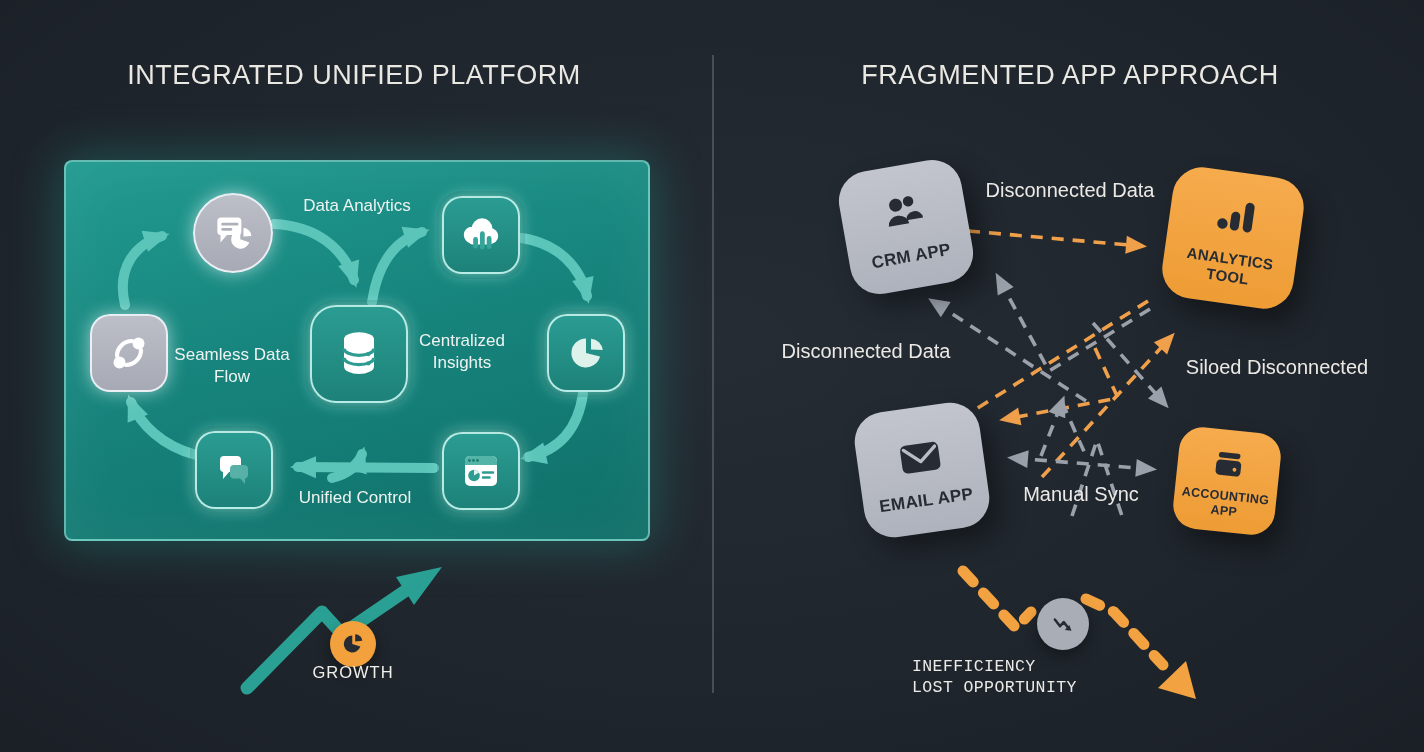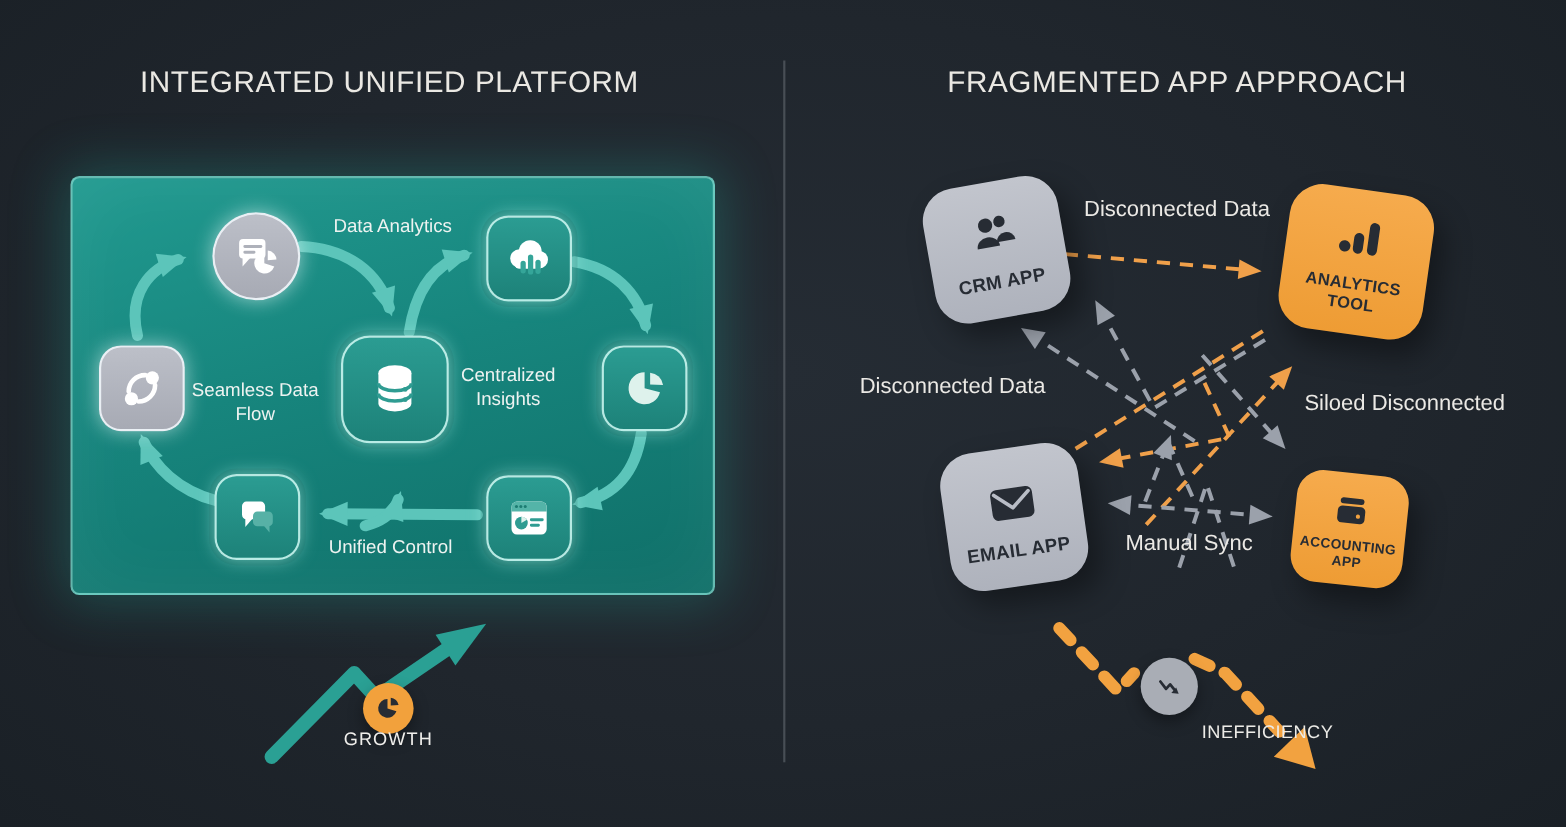--- a/index.html
+++ b/index.html
@@ -40,22 +40,22 @@
   .app-tile{position:absolute;display:flex;flex-direction:column;align-items:center;justify-content:center;
     gap:7px;border-radius:30px;box-shadow:10px 14px 26px rgba(0,0,0,.38);}
   .app-tile.gray{background:linear-gradient(180deg,#c2c5cd,#aeb2bc);}
   .app-tile.orange{background:linear-gradient(180deg,#f6ab4d,#ee9c34);}
   .app-name{color:#272c34;font-weight:700;text-align:center;letter-spacing:.3px;line-height:1.15;}
   .conn-label{position:absolute;color:#ebe9e5;font-size:20px;text-align:center;}
 
   #decline-badge{position:absolute;left:1037px;top:598px;width:52px;height:52px;border-radius:50%;
     background:#a9adb5;display:flex;align-items:center;justify-content:center;
     box-shadow:0 6px 14px rgba(0,0,0,.35);}
-  #decline-text{position:absolute;left:912px;top:656px;width:300px;text-align:right;
-    color:#ecebe7;font-size:16.5px;line-height:21px;letter-spacing:.4px;}
+  #decline-text{position:absolute;left:912px;top:656px;width:300px;text-align:left;
+    color:#ecebe7;font-size:16.5px;line-height:21px;letter-spacing:.4px;font-family:Liberation Mono, monospace;}
 </style>
 </head>
 <body>
 
 <div id="canvas">
 
   <div class="title" id="title-left">INTEGRATED UNIFIED PLATFORM</div>
   <div class="title" id="title-right">FRAGMENTED APP APPROACH</div>
   <div id="divider"></div>
 
@@ -244,15 +244,16 @@
   <div class="conn-label" style="left:991px;top:483px;width:180px;">Manual Sync</div>
 
   <div id="decline-badge">
     <svg width="34" height="34" viewBox="0 0 46 46">
       <polyline points="12,17 19,26 24,20.5 30,28" fill="none" stroke="#272c34" stroke-width="3.4" stroke-linecap="round" stroke-linejoin="round"></polyline>
       <polygon points="34.5,32 25.5,31 31.5,24.5" fill="#272c34"></polygon>
     </svg>
   </div>
   <div id="decline-text">
     <div>INEFFICIENCY</div>
+    <div>LOST OPPORTUNITY</div>
   </div>
 
 </div>
 
 </body></html>

